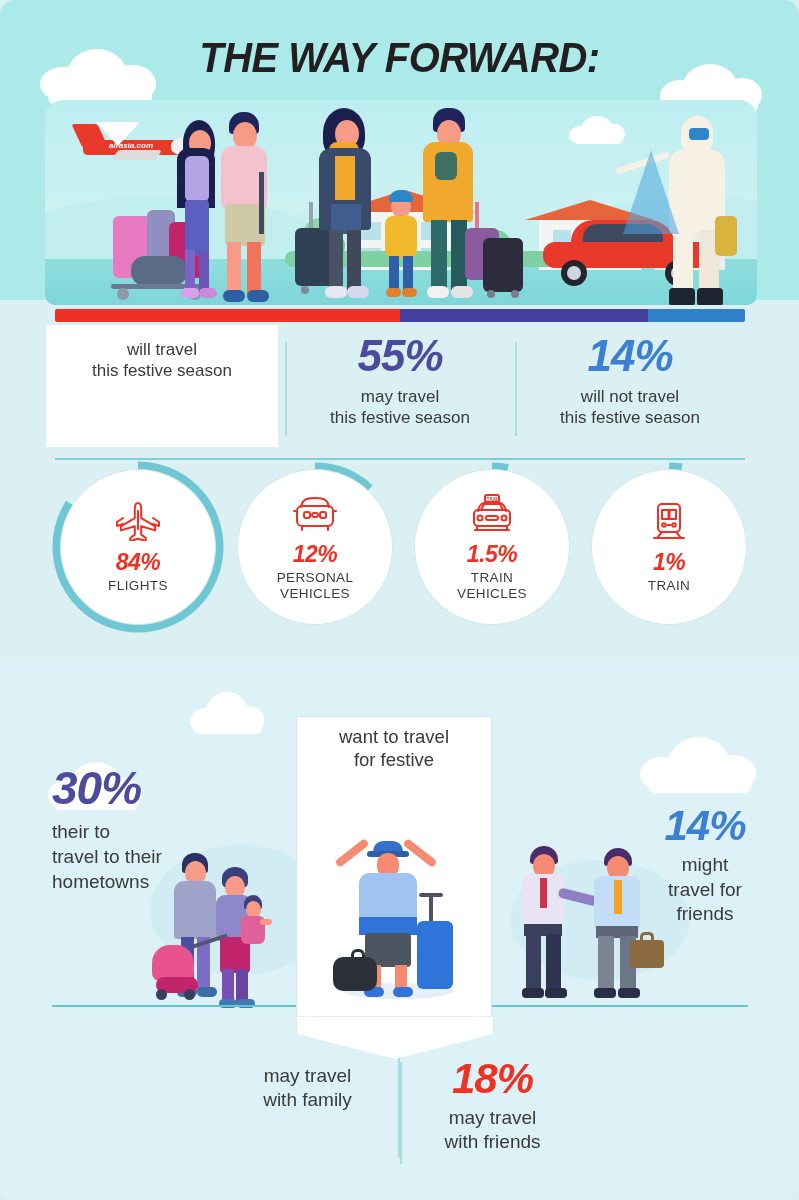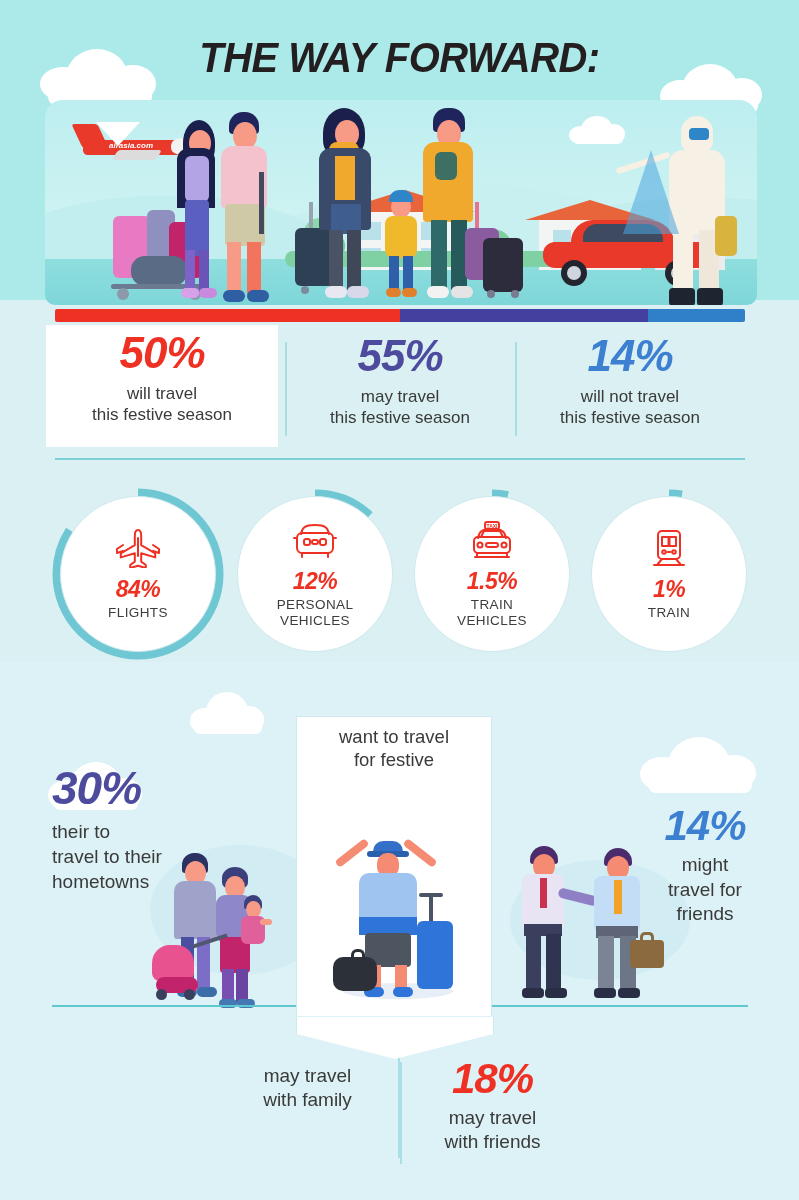--- a/index.html
+++ b/index.html
@@ -3,21 +3,21 @@
 <meta charset="utf-8">
 <style>
   * { box-sizing: border-box; margin: 0; padding: 0; }
   body {
     width: 799px; height: 1200px;
     font-family: "Liberation Sans", sans-serif;
     background: #d8f0f2;
     overflow: hidden;
     position: relative;
   }
-  .page { position: relative; width: 799px; height: 1200px; overflow: hidden; }
+  .page { position: relative; width: 799px; height: 1200px; overflow: hidden; border-radius: 15px; }
 
   
   .band-sky { position:absolute; left:0; top:0; width:799px; height:300px; background:#aceaea; }
   .band-mid { position:absolute; left:0; top:300px; width:799px; height:362px; background:#daf0f2; }
   .band-low { position:absolute; left:0; top:662px; width:799px; height:538px; background:#ddf2f6; }
   .cloud-group { position:absolute; }
   .cloud-group i { position:absolute; background:#fff; border-radius:50%; display:block; }
   .cloud-group b { position:absolute; background:#fff; display:block; border-radius: 4px;}
 
   
@@ -89,21 +89,21 @@
   }
   .callout-body { position:absolute; inset:0; text-align:center; padding-top:6px;}
   .callout-tip {
     position:absolute; left:96px; top:122px; width:0; height:0;
     border-left:22px solid transparent; border-right:22px solid transparent;
     border-top:24px solid #fff; z-index:2;
   }
   .divider-line { position:absolute; left:55px; top:458px; width:690px; height:2px; background:#7fcfd6; }
 
   
-  .circles { position:absolute; left:52px; top:488px; width:700px; height:172px; }
+  .circles { position:absolute; left:52px; top:461px; width:700px; height:172px; }
   .circ { position:absolute; width:172px; height:172px; }
   .circ .disc {
     position:absolute; left:8px; top:8px; width:156px; height:156px;
     background:#fff; border-radius:50%; border:1px solid #cfe9ee;
     display:flex; flex-direction:column; align-items:center; justify-content:center;
   }
   .circ svg.ring { position:absolute; left:0; top:0; }
   .t-icon { margin-bottom:10px; }
   .t-pct { font-size:23px; font-weight:bold; font-style:italic; color:#ef3124; line-height:1; letter-spacing:-0.5px;}
   .t-lab { font-size:13.5px; color:#3d3d3d; text-align:center; line-height:1.15; margin-top:4px; letter-spacing:0.4px;}
@@ -349,21 +349,20 @@
       <div class="stat-num" style="color:#3d7fd1;">14%</div>
       <div class="stat-txt">
         <span>will not travel</span><br>
         <span>this festive season</span>
       </div>
     </div>
   </div>
 
   <div class="callout">
     <div class="callout-body">
-      <div class="stat-num" style="color:#ef3124;">50%</div>
       <div class="stat-txt">
         <span>will travel</span><br>
         <span>this festive season</span>
       </div>
     </div>
   </div>
   <div class="callout-tip"></div>
   <div class="divider-line"></div>
 
   <div class="circles">

